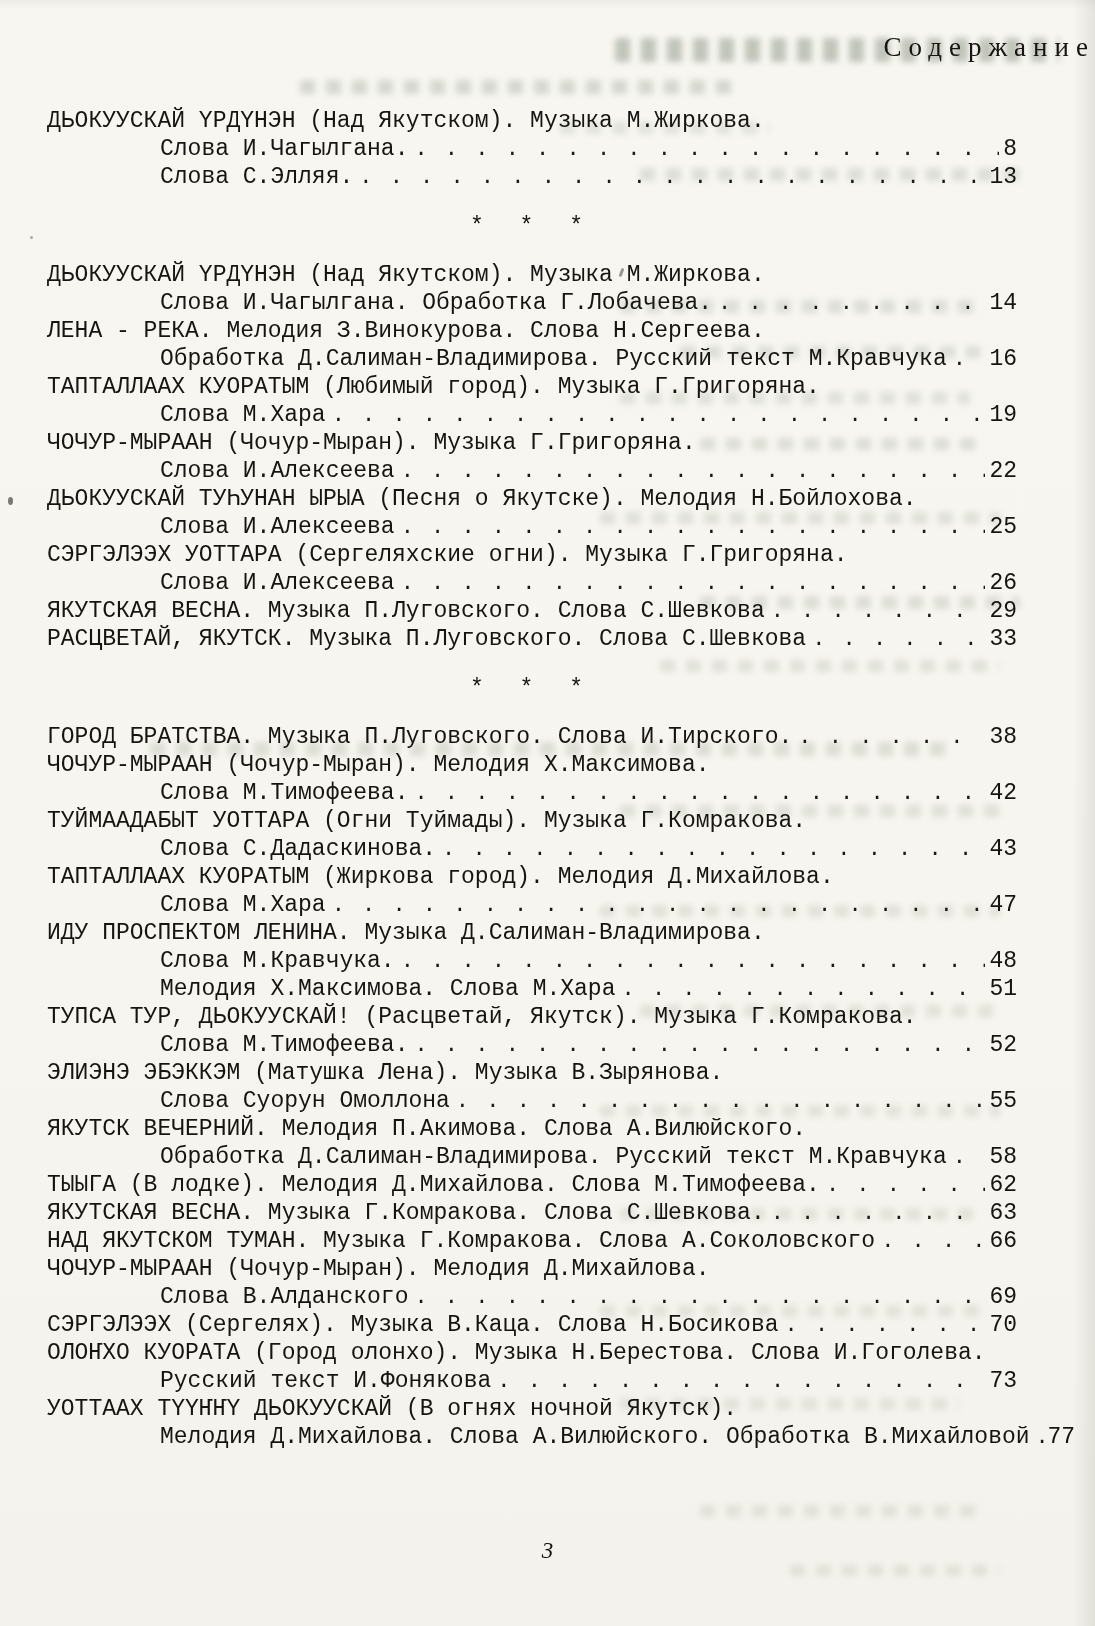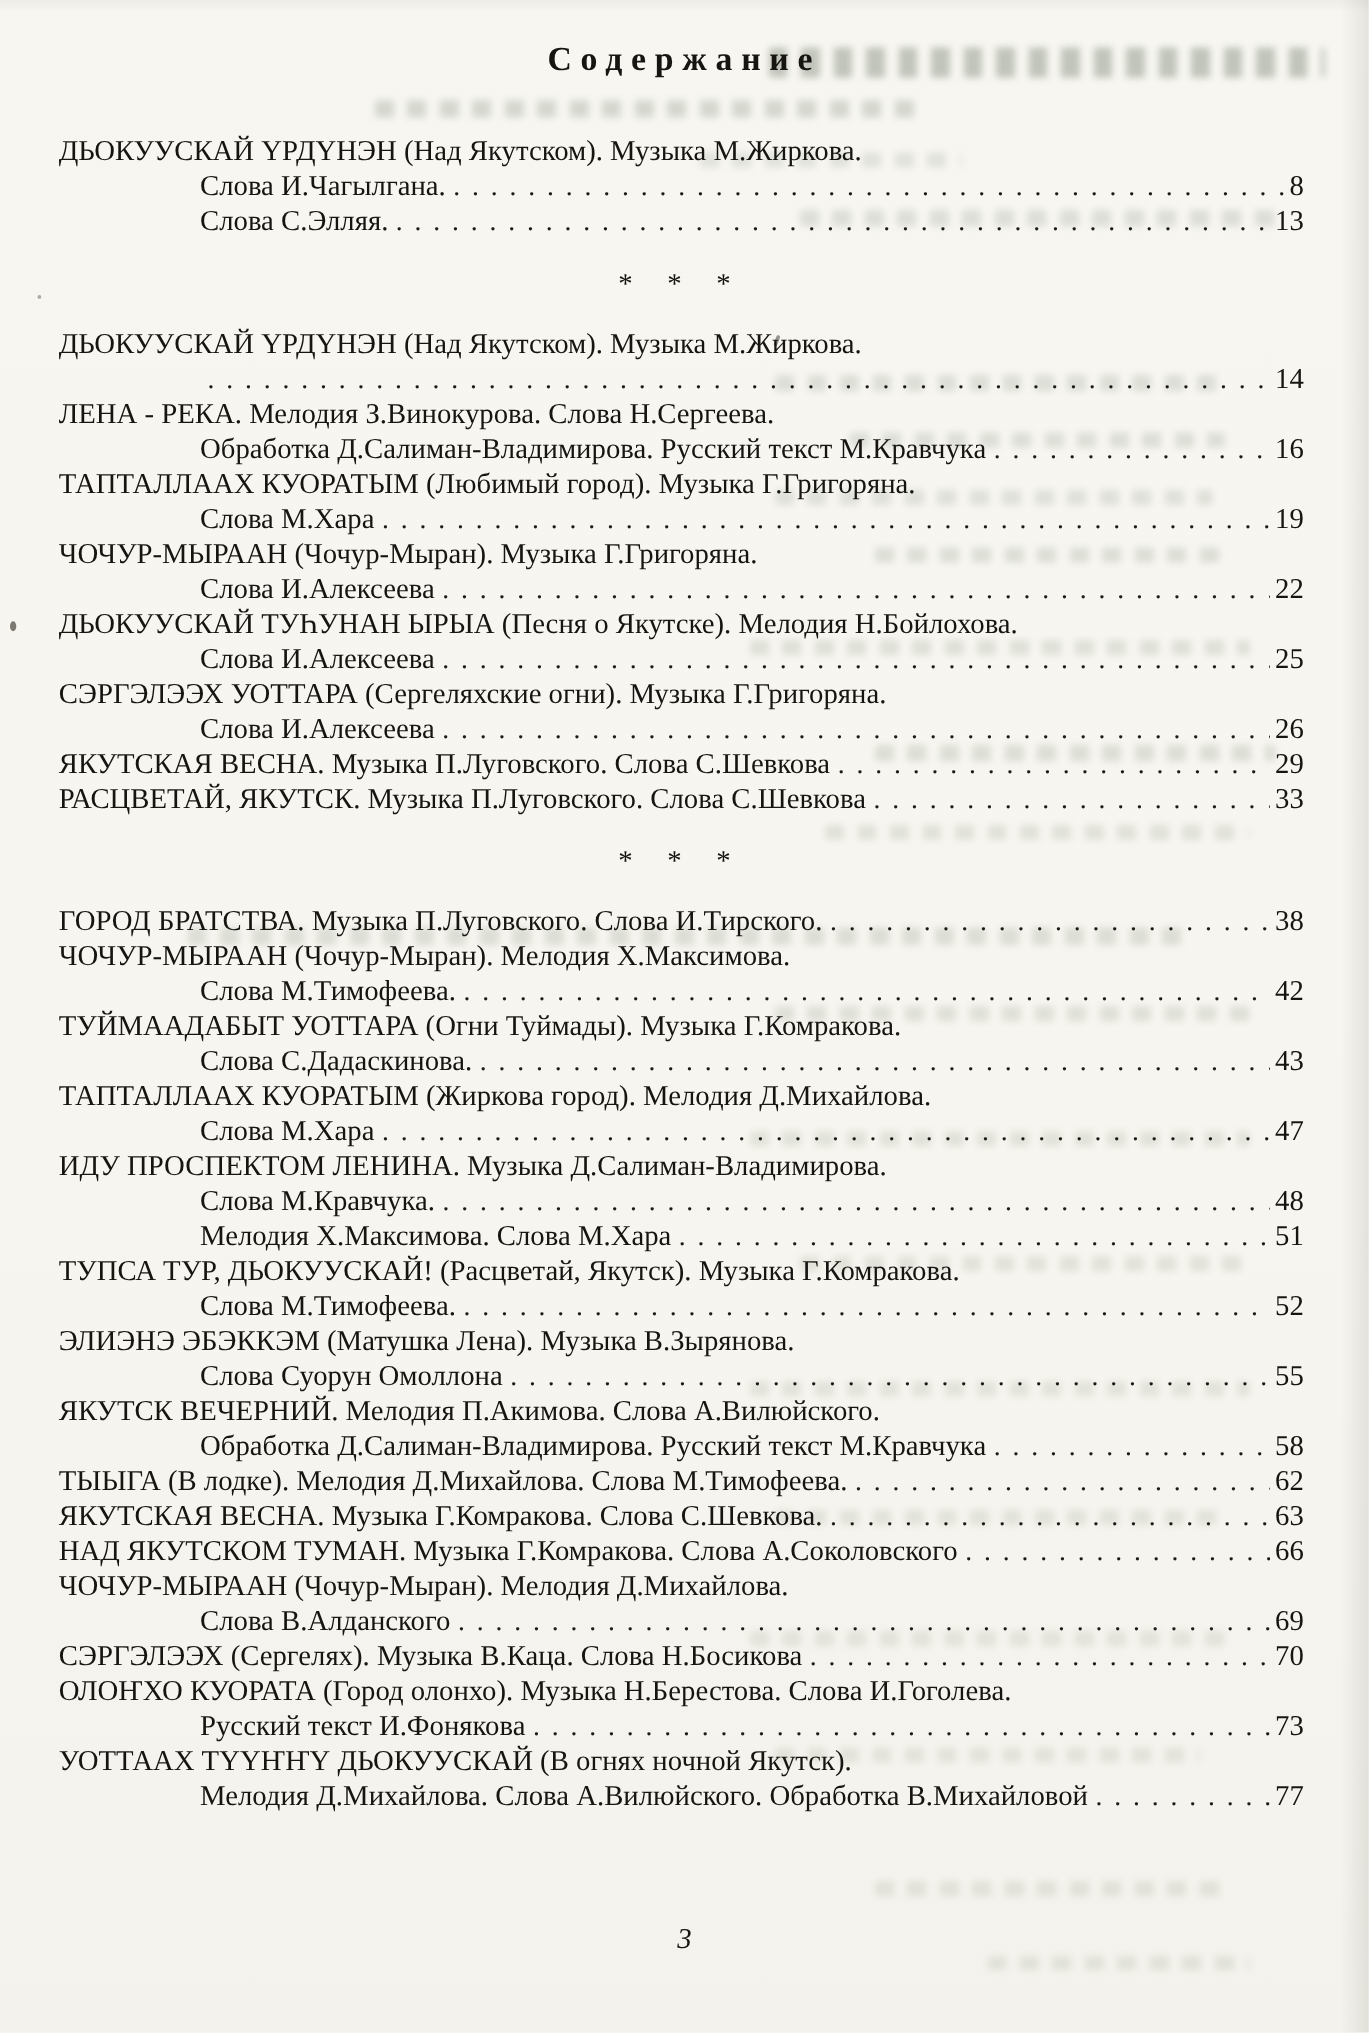--- a/index.html
+++ b/index.html
@@ -17,26 +17,27 @@
   .edge-top{position:absolute;top:0;left:0;width:100%;height:10px;
     background:linear-gradient(180deg,rgba(120,120,110,.08),rgba(0,0,0,0));pointer-events:none;}
 
   
   .ghost{position:absolute;height:13px;pointer-events:none;
     background:repeating-linear-gradient(90deg,#76816f 0px,#76816f 15px,transparent 15px,transparent 26px);
     filter:blur(3px);border-radius:3px;}
   .speck{position:absolute;background:#3a382f;border-radius:50%;pointer-events:none;}
 
   .title{
-    margin:32px 0 0 0;font-weight:700;font-size:27px;letter-spacing:7px;
-    text-align:center;position:relative;z-index:2;
+    margin:32px 0 0 0;font-weight:400;font-size:27px;letter-spacing:7px;
+    text-align:right;position:relative;z-index:2;
   }
   .toc{
     position:relative;z-index:2;
-    margin:44px 52px 0 47px; 
+    margin:44px 78px 0 47px; 
+    font-family:Liberation Mono, monospace;
   }
   .line{
     display:flex;align-items:baseline;white-space:nowrap;
     font-size:23px;line-height:28px;height:28px;
   }
   .line .txt{flex:0 0 auto;}
   .cont{padding-left:113px;align-items:center;}
   .dots{flex:1 1 auto;min-width:8px;overflow:hidden;margin:0 4px 0 6px;}
   .dots::after{
     content:". . . . . . . . . . . . . . . . . . . . . . . . . . . . . . . . . . . . . . . . . . . . . . . . . . . . . . . . . . . . . . . . . . . . . . . . . . . . . . . . . . . . . . . . . . . . . . . . . . . . . . . .";
@@ -100,20 +101,21 @@
       <div class="line cont">
         <span class="txt">Слова С.Элляя.</span>
         <span class="dots"></span>
         <span class="pg">13</span>
       </div>
       <div class="sep">*  *  *</div>
       <div class="line">
         <span class="txt">ДЬОКУУСКАЙ ҮРДҮНЭН (Над Якутском). Музыка М.Жиркова.</span>
       </div>
       <div class="line cont">
+        <span class="txt">Слова И.Чагылгана. Обработка Г.Лобачева.</span>
         <span class="dots"></span>
         <span class="pg">14</span>
       </div>
       <div class="line">
         <span class="txt">ЛЕНА - РЕКА. Мелодия З.Винокурова. Слова Н.Сергеева.</span>
       </div>
       <div class="line cont">
         <span class="txt">Обработка Д.Салиман-Владимирова. Русский текст М.Кравчука</span>
         <span class="dots"></span>
         <span class="pg">16</span>

